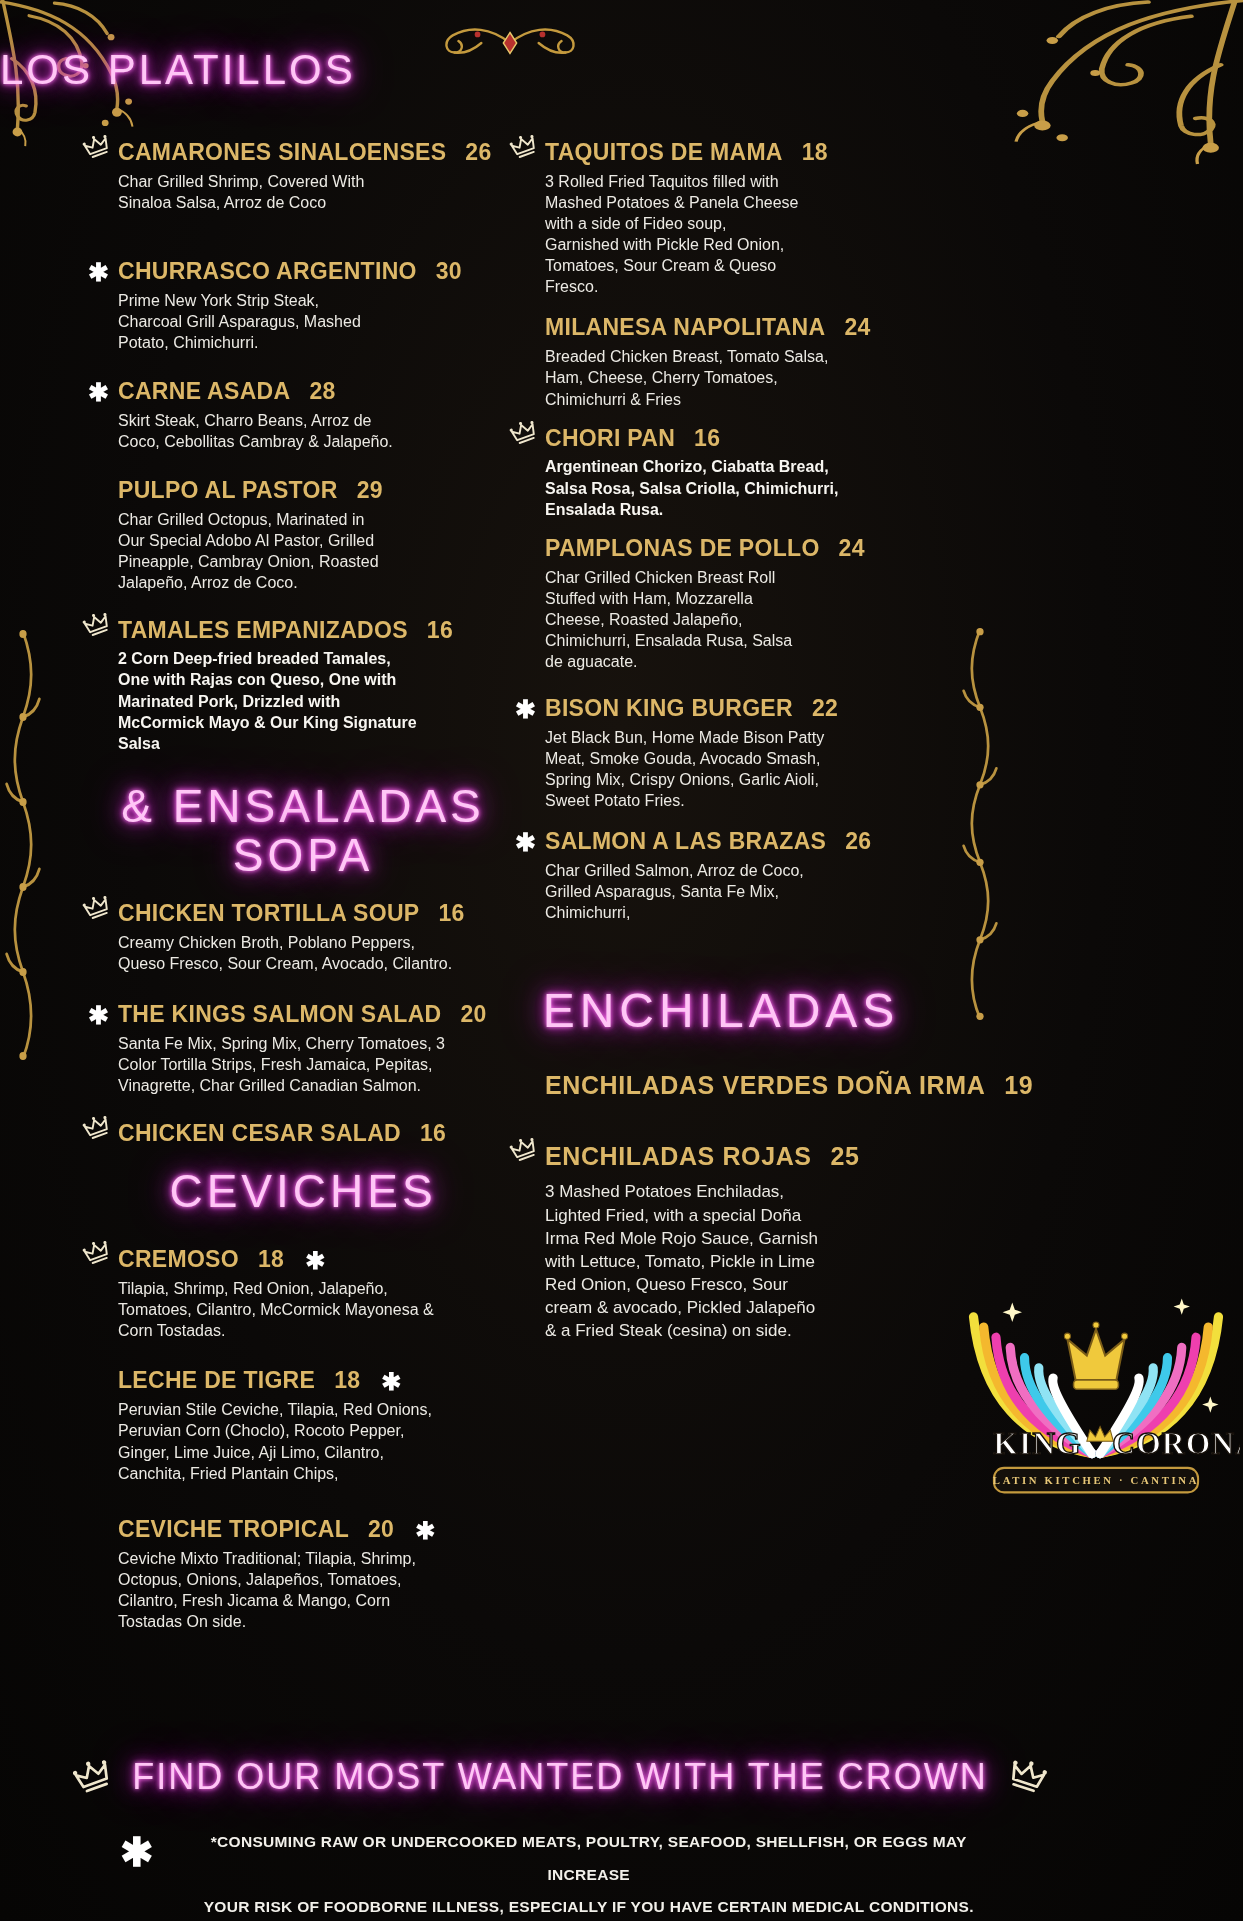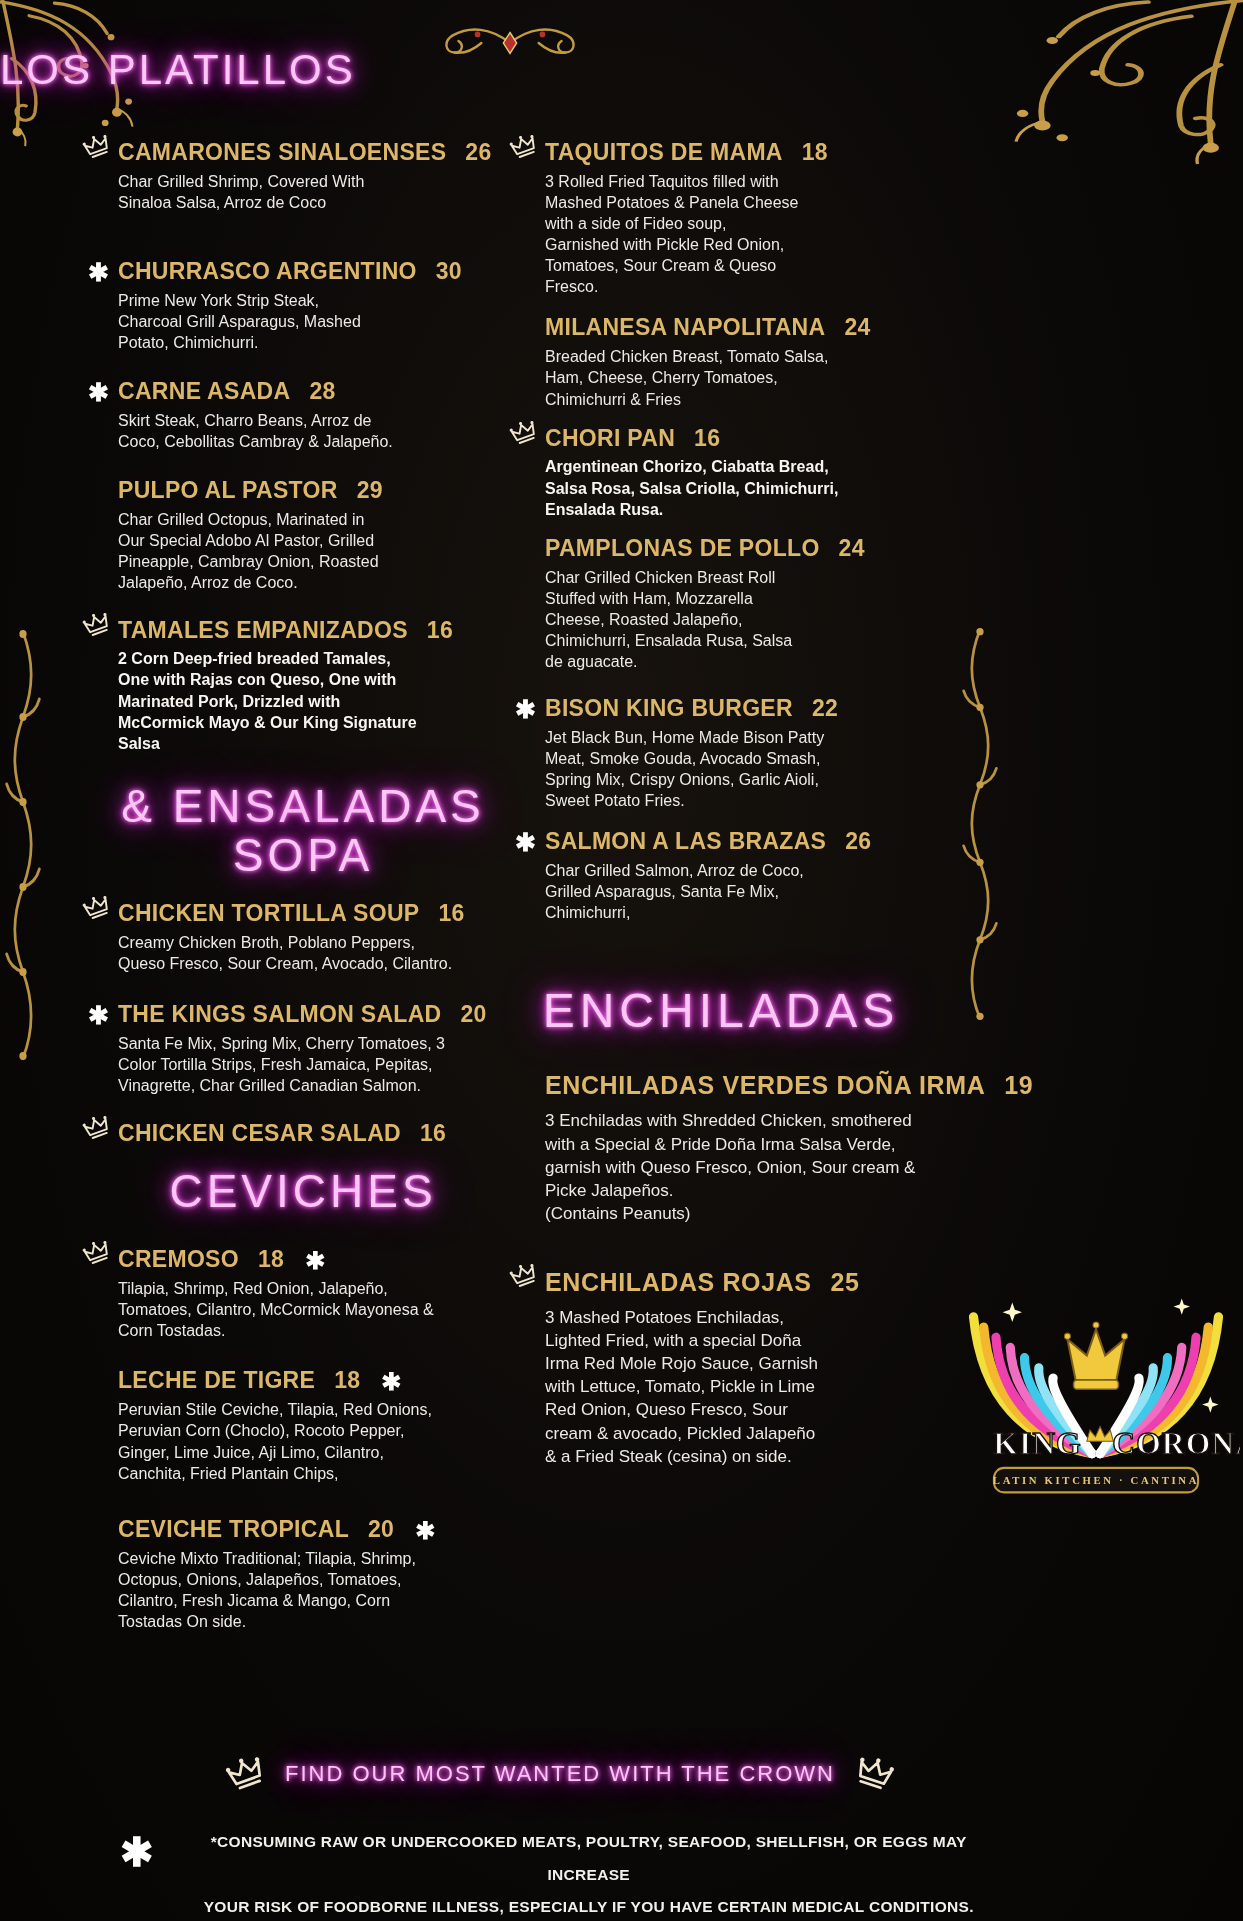--- a/index.html
+++ b/index.html
@@ -36,21 +36,21 @@
   .corner.tl{top:-4px;left:-4px;width:195px;height:152px;}
   .corner.tr{top:-6px;right:-4px;width:330px;height:172px;transform:scaleX(-1);}
   .corner svg,.edge svg,.top-flourish svg{width:100%;height:100%;display:block;}
   .top-flourish{position:absolute;top:22px;left:424px;width:172px;height:42px;}
   .edge{position:absolute;width:40px;pointer-events:none;}
   .edge.left{left:3px;top:630px;height:430px;}
   .edge.right{left:960px;top:628px;height:392px;transform:scaleX(-1);}
   
   .footer-banner{position:absolute;top:1756px;left:60px;width:1000px;
     display:flex;justify-content:center;align-items:center;gap:18px;}
-  .banner-text{font-size:22px;letter-spacing:2px;}
+  .banner-text{font-size:36px;letter-spacing:2px;}
   .crown-lg{width:42px;height:36px;display:block;}
   .crown-lg.tilt-l{transform:rotate(-20deg);}
   .crown-lg.tilt-r{transform:rotate(18deg);}
   .crown-lg svg{width:100%;height:100%;display:block;}
   .disclaimer{position:absolute;top:1826px;left:120px;width:880px;
     display:flex;justify-content:center;align-items:flex-start;gap:24px;}
   .disc-star{color:#ffffff;font-size:40px;font-weight:bold;line-height:1;position:relative;top:6px;}
   .disc-text{text-align:center;color:#f2f0ea;font-weight:bold;font-size:15.5px;
     line-height:2.1;letter-spacing:0.3px;}
   
@@ -436,25 +436,20 @@
 Chimichurri,</div>
       </div>
       <div class="neon neon-header enchiladas">
         <div>ENCHILADAS</div>
       </div>
       <div class="item large" style="margin-bottom: 44px;">
         <div class="item-head">
           <span class="item-name">ENCHILADAS VERDES DOÑA IRMA</span>
           <span class="item-price">19</span>
         </div>
-        <div class="desc">3 Enchiladas with Shredded Chicken, smothered
-with a Special &amp; Pride Doña Irma Salsa Verde,
-garnish with Queso Fresco, Onion, Sour cream &amp;
-Picke Jalapeños.
-(Contains Peanuts)</div>
       </div>
       <div class="item large" style="margin-bottom: 0px;">
         <span class="marker crown-marker">
           <svg viewBox="0 0 34 28">
             <g fill="none" stroke="#efe6cc" stroke-width="2.2" stroke-linejoin="round" stroke-linecap="round">
               <path d="M7 19 L4.5 8 L12 13 L17 4.5 L22 13 L29.5 8 L27 19 Z"></path>
               <path d="M8.5 23 h17"></path>
             </g>
             <g fill="#efe6cc">
               <circle cx="4.5" cy="6" r="1.8"></circle>

